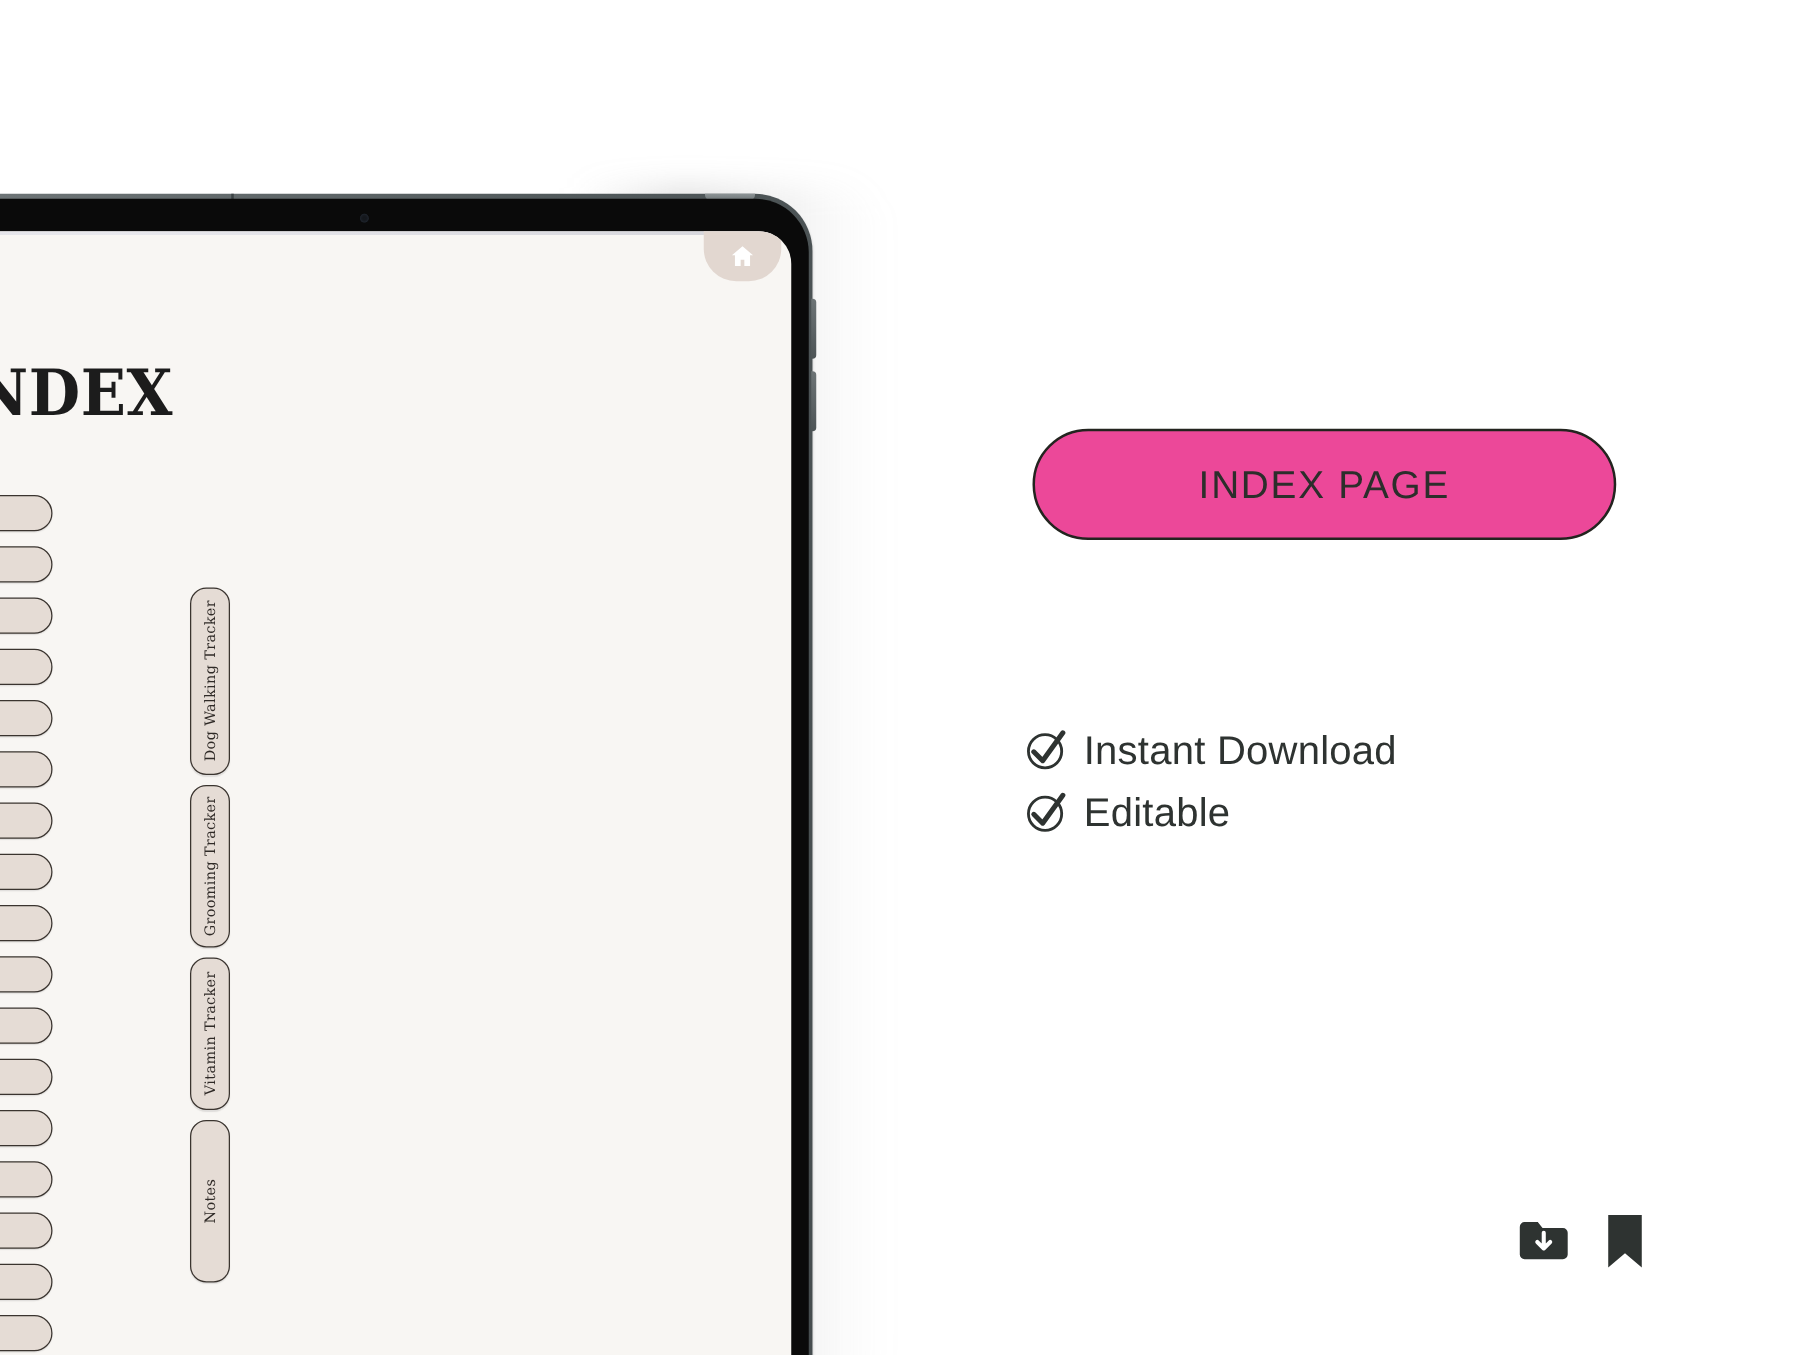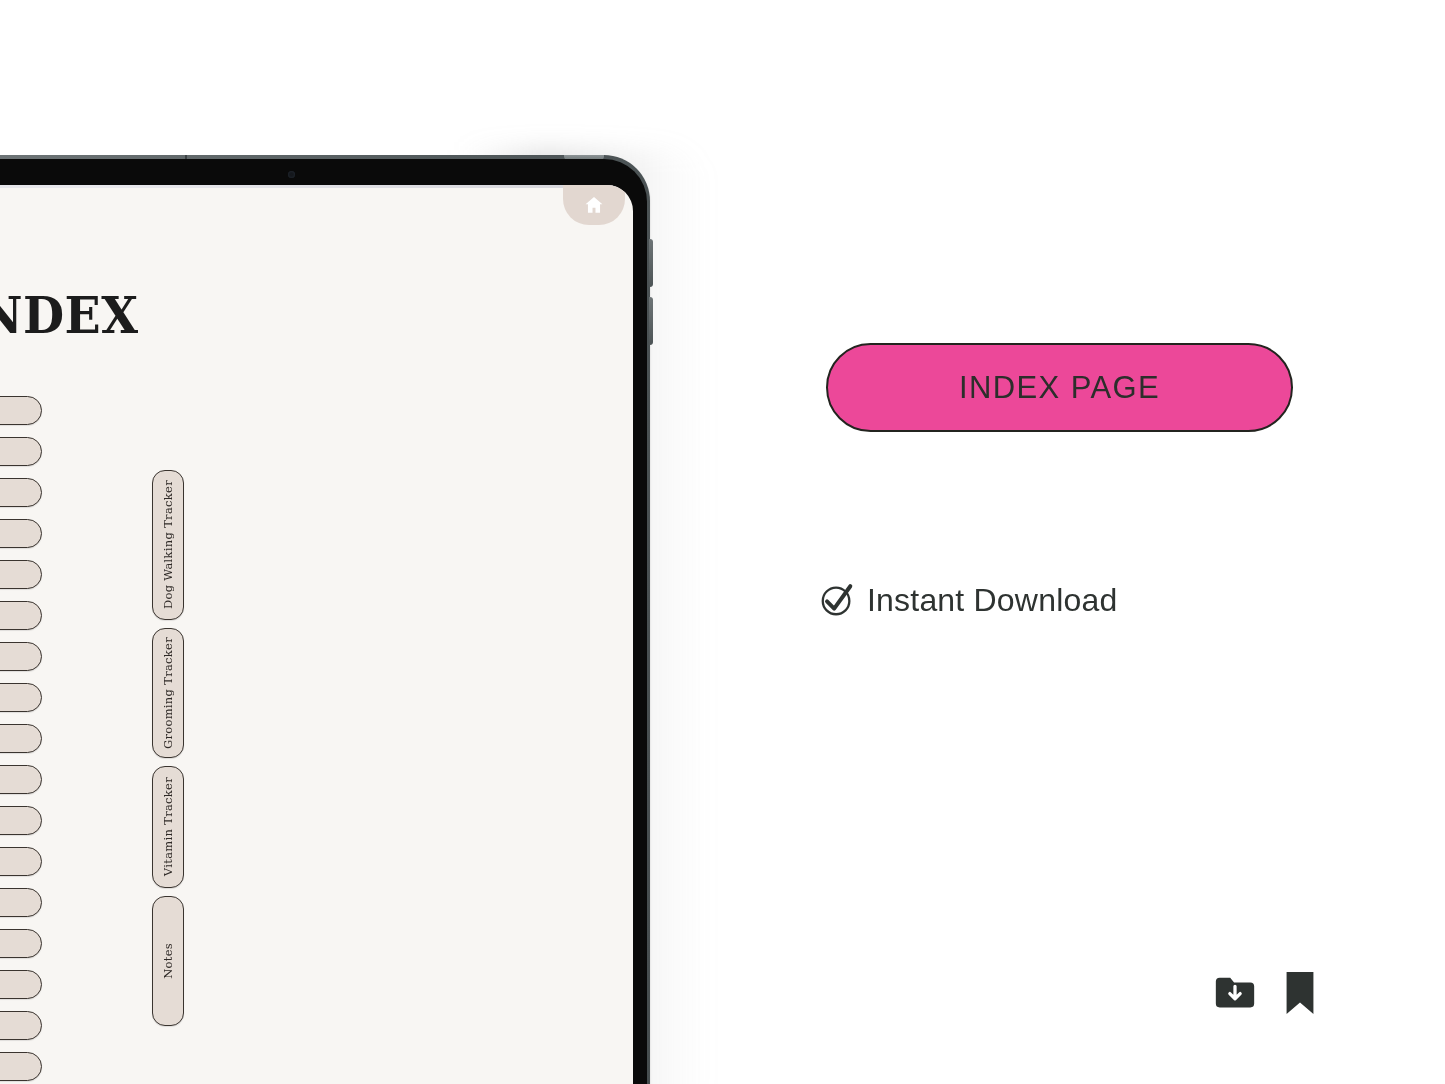--- a/index.html
+++ b/index.html
@@ -345,20 +345,27 @@
     </div>
 
     <div class="features">
         <div class="feature-row">
           <svg class="check-icon" viewBox="0 0 40 40">
             <circle cx="19" cy="21" r="14" fill="none" stroke="#2e3331" stroke-width="2.4"></circle>
             <path d="M9.5 21.5 L17 29 L34 5.5" fill="none" stroke="#2e3331" stroke-width="4.2" stroke-linecap="round" stroke-linejoin="round"></path>
           </svg>
           <span class="feature-label">Instant Download</span>
         </div>
+        <div class="feature-row">
+          <svg class="check-icon" viewBox="0 0 40 40">
+            <circle cx="19" cy="21" r="14" fill="none" stroke="#2e3331" stroke-width="2.4"></circle>
+            <path d="M9.5 21.5 L17 29 L34 5.5" fill="none" stroke="#2e3331" stroke-width="4.2" stroke-linecap="round" stroke-linejoin="round"></path>
+          </svg>
+          <span class="feature-label">Editable</span>
+        </div>
       </div>
 
     <div class="corner-icons">
       <span>
         <svg width="46" height="46" viewBox="0 0 48 48" aria-hidden="true">
           <path d="M4 12a4 4 0 0 1 4-4h11l4 5h17a4 4 0 0 1 4 4v18a4 4 0 0 1-4 4H8a4 4 0 0 1-4-4z" fill="#2e3331"></path>
           <path d="M24 17v13m0 0-5.4-5.4M24 30l5.4-5.4" stroke="#ffffff" stroke-width="3.4" stroke-linecap="round" stroke-linejoin="round" fill="none"></path>
         </svg>
       </span>
       <span>

